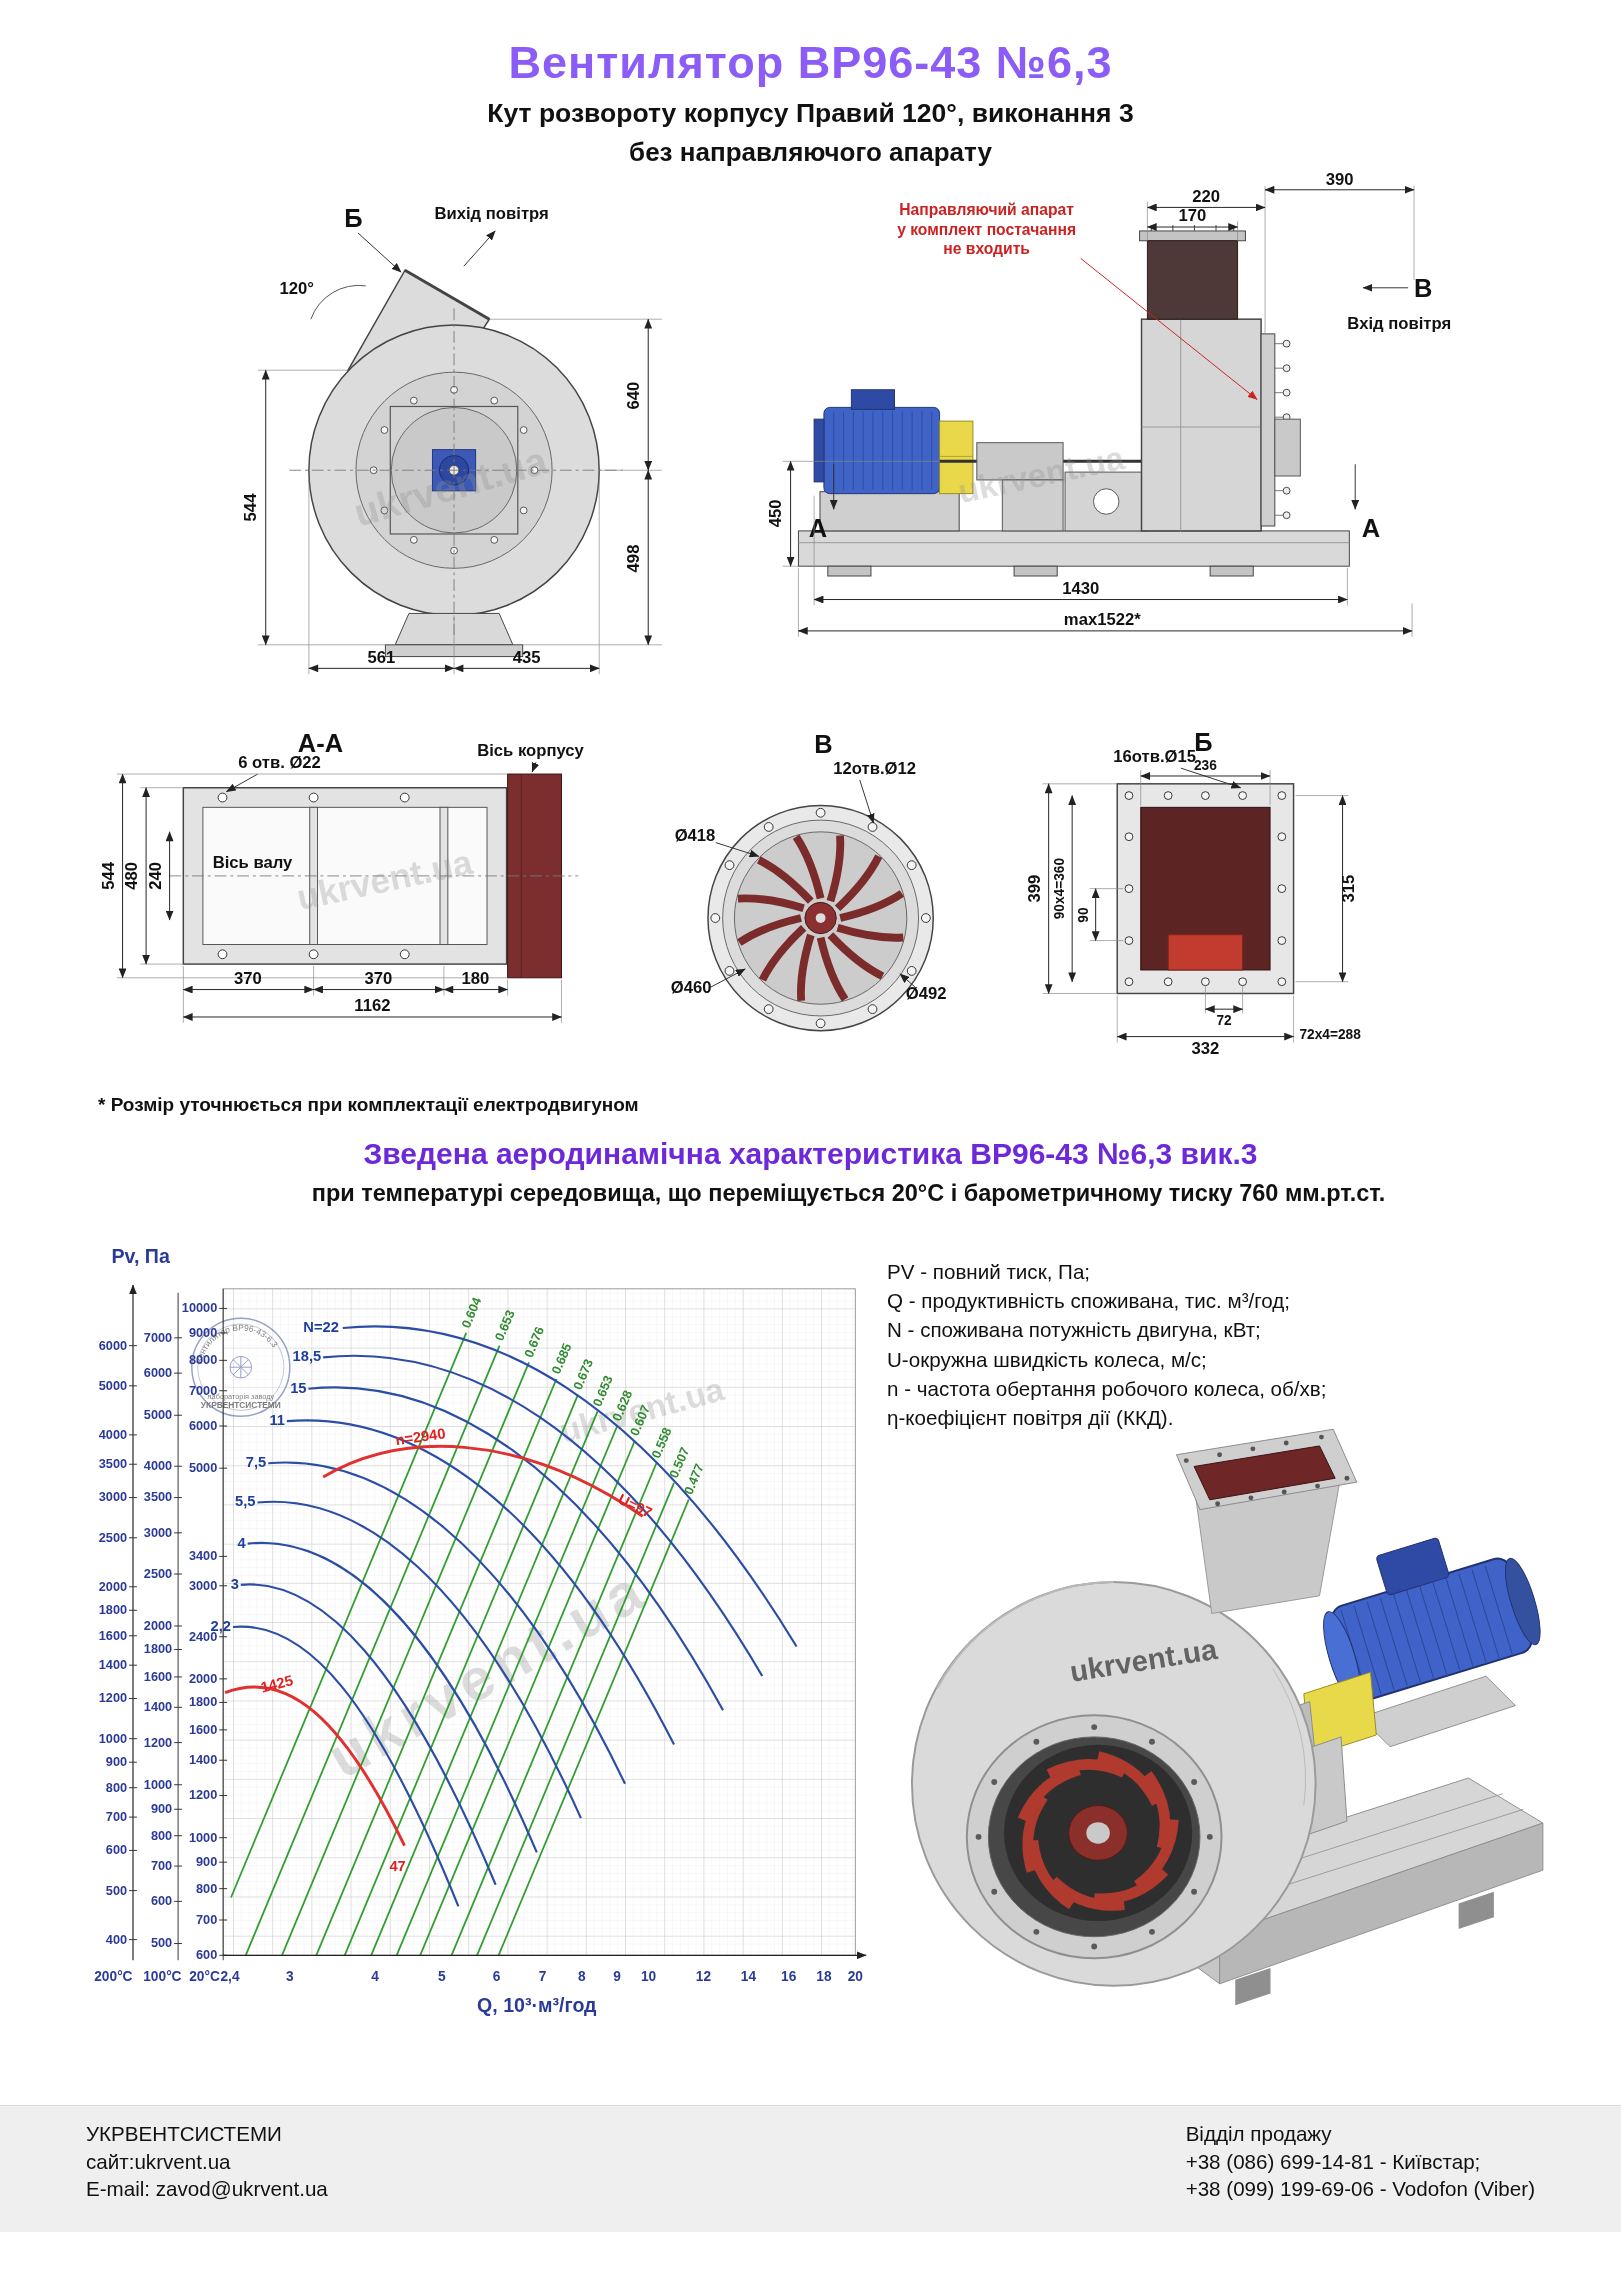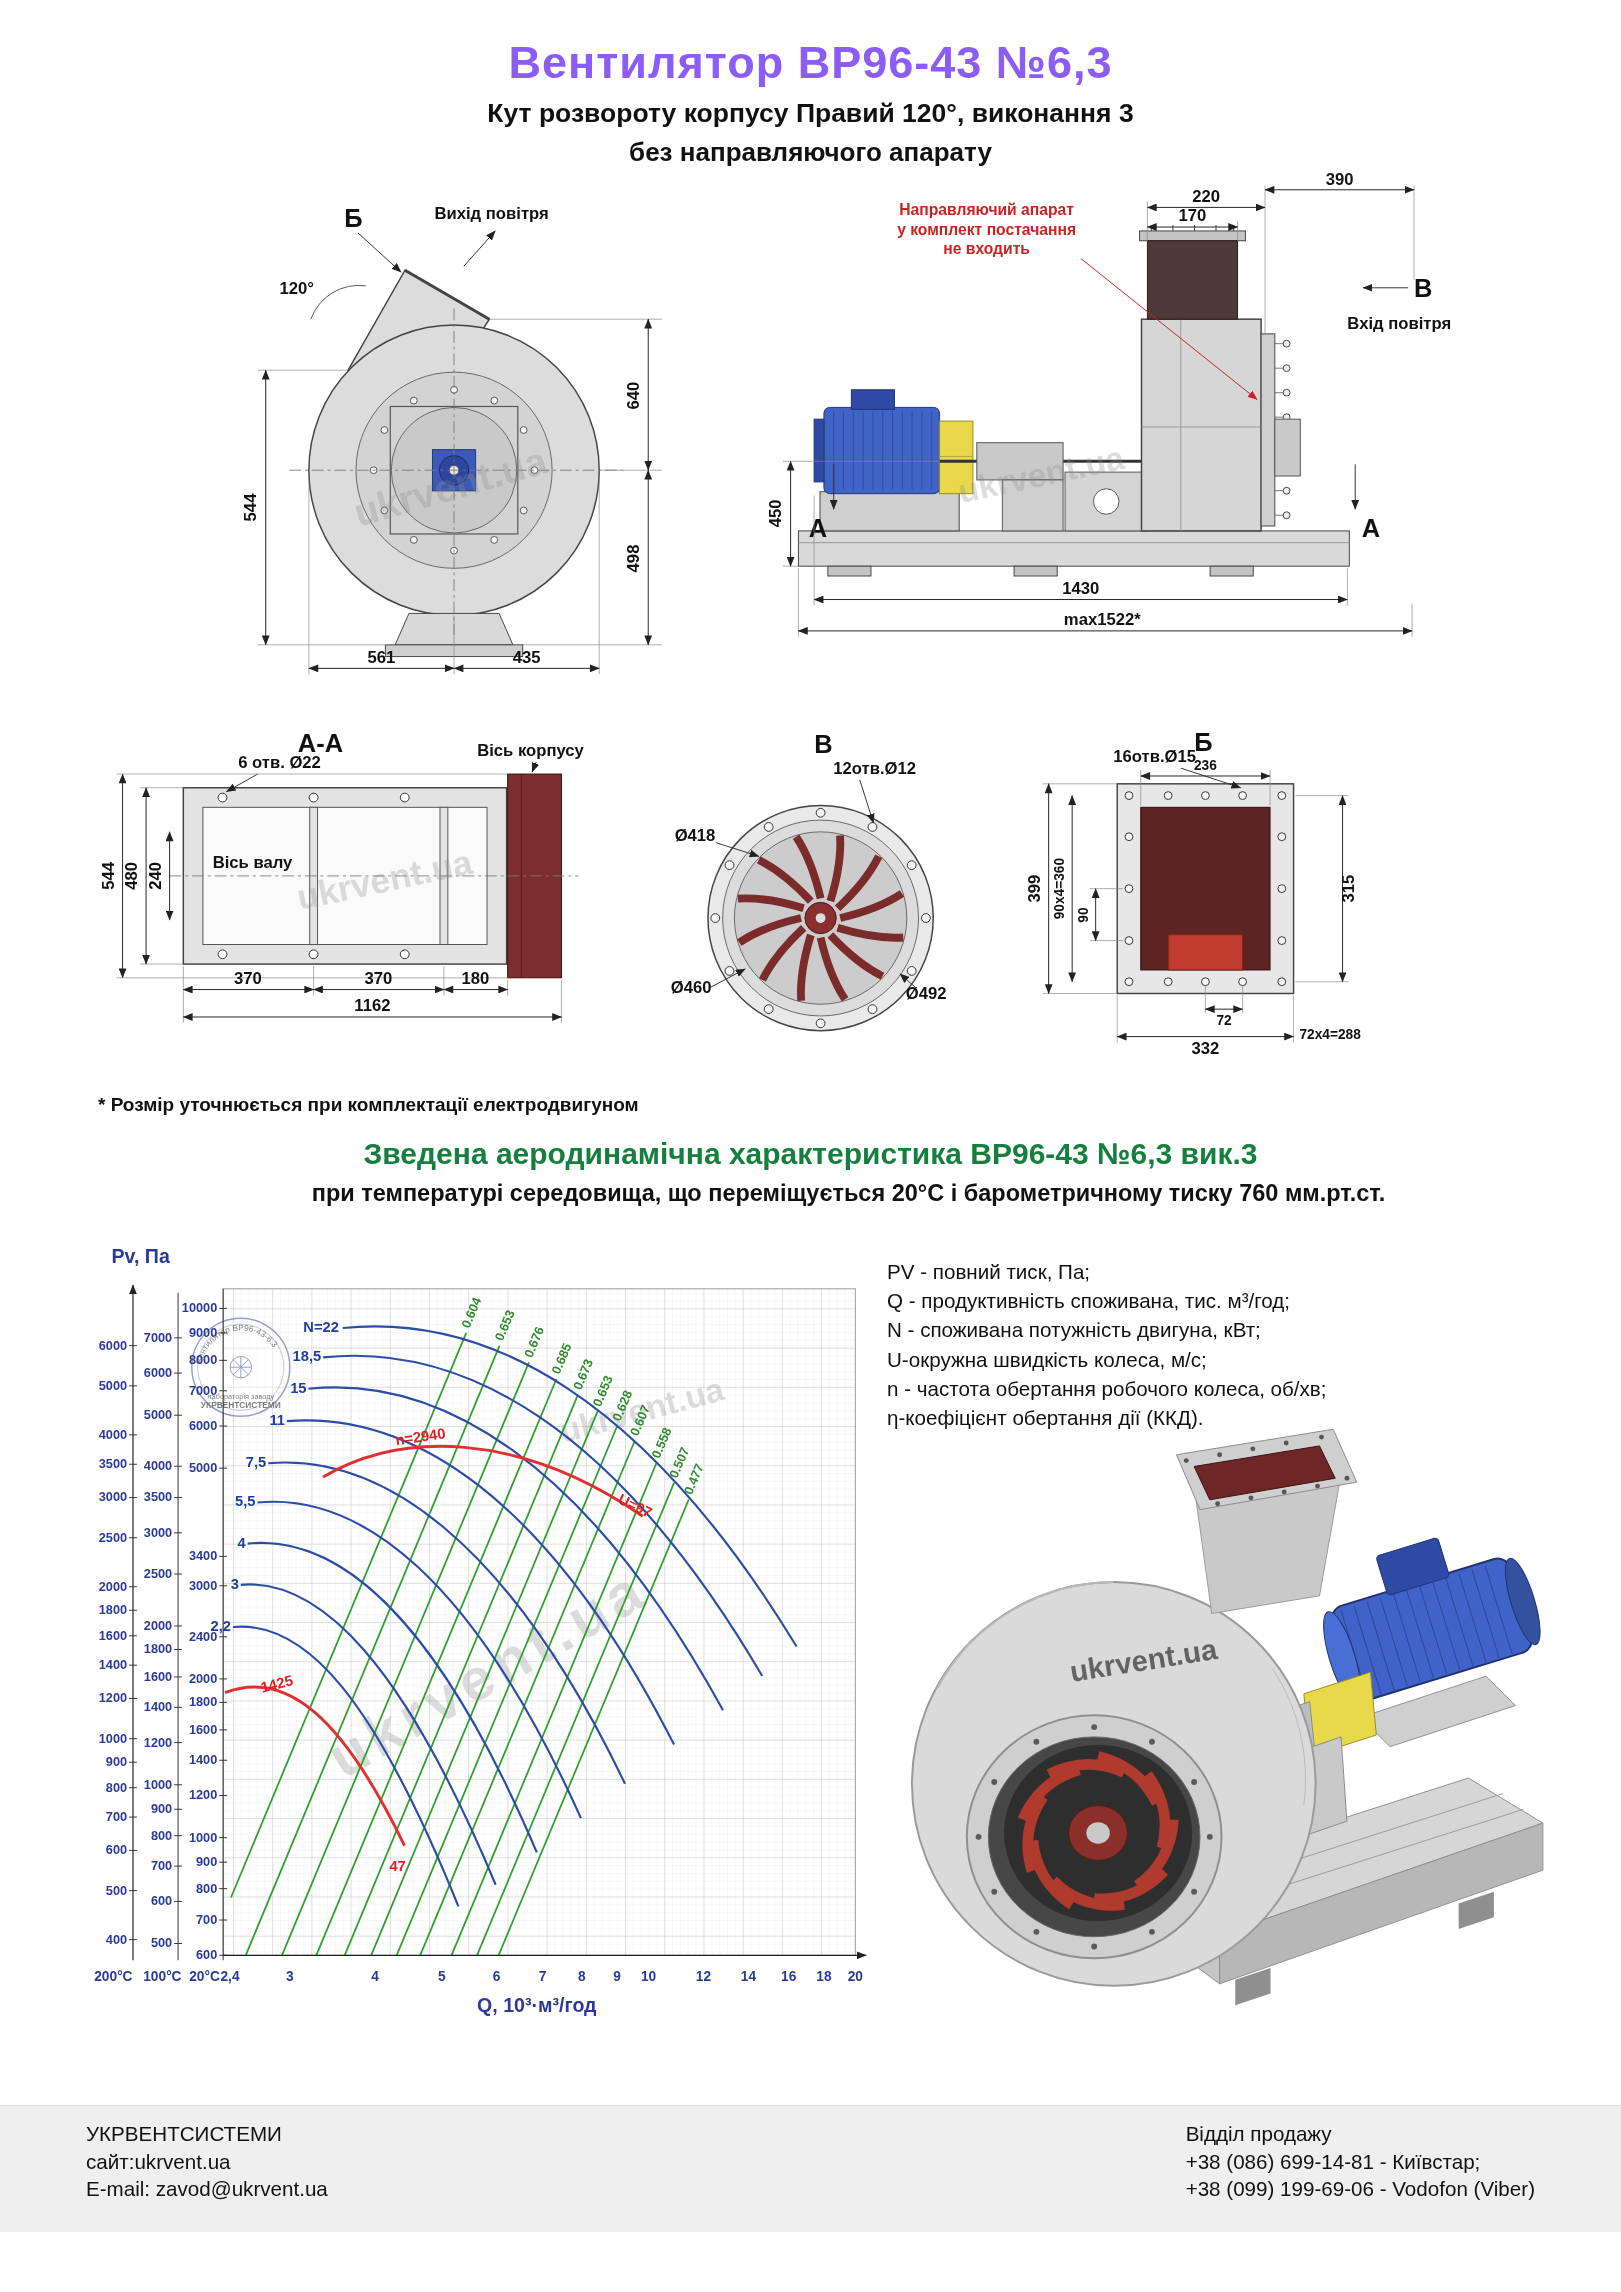--- a/index.html
+++ b/index.html
@@ -4,21 +4,21 @@
 <style>
   html,body{margin:0;padding:0;background:#fff;}
   .page{position:relative;width:1621px;height:2293px;background:#fff;overflow:hidden;
         font-family:"Liberation Sans",sans-serif;color:#111;}
   .abs{position:absolute;}
   .ctr{position:absolute;left:0;width:100%;text-align:center;}
   .title{top:37px;font-size:45px;font-weight:bold;color:#8b5cf6;letter-spacing:1px;}
   .sub1{top:98px;font-size:26.5px;font-weight:bold;}
   .sub2{top:137px;font-size:26px;font-weight:bold;}
   .footnote{position:absolute;left:98px;top:1094px;font-size:19px;font-weight:600;}
-  .aero-h{top:1137px;font-size:30px;font-weight:bold;color:#15803d;}
+  .aero-h{top:1137px;font-size:30px;font-weight:bold;color:#6d28d9;}
   .aero-s{top:1180px;font-size:23.5px;font-weight:bold;padding-left:38px;}
   .legend{position:absolute;left:887px;top:1257px;font-size:20.6px;line-height:1.42;}
   .footer{position:absolute;left:0;top:2105px;width:100%;height:127px;background:#efefef;
           border-top:1px solid #dcdcdc;box-sizing:border-box;padding:15.7px 86px;
           display:flex;justify-content:space-between;font-size:20.6px;}
   .f-left div{margin-bottom:3.9px;}
   .f-right{text-align:left;}
   .f-right div{margin-bottom:3.9px;}
   svg{font-family:"Liberation Sans",sans-serif;}
   svg text{fill:#111;}
@@ -538,21 +538,21 @@
     <text class="xtick" x="795" y="766">20</text>
     <text class="axlbl" text-anchor="middle" x="470" y="798">Q, 10³·м³/год</text>
   </svg>
 
   <div class="legend">
     <div>PV - повний тиск, Па;</div>
     <div>Q - продуктивність споживана, тис. м³/год;</div>
     <div>N - споживана потужність двигуна, кВт;</div>
     <div>U-окружна швидкість колеса, м/с;</div>
     <div>n - частота обертання робочого колеса, об/хв;</div>
-    <div>η-коефіцієнт обертання дії (ККД).</div>
+    <div>η-коефіцієнт повітря дії (ККД).</div>
   </div>
 
   <svg class="abs" style="left:851px;top:1394px" width="745" height="676" viewBox="0 0 760 690">
     <g>
       <polygon points="300,498 630,392 706,438 376,552" fill="#d6d6d6" stroke="#8f8f8f"></polygon>
       <polygon points="376,552 706,438 706,486 376,602" fill="#b7b7b7" stroke="#8f8f8f"></polygon>
       <polygon points="300,498 376,552 376,602 300,546" fill="#c6c6c6" stroke="#8f8f8f"></polygon>
       <line x1="340" y1="512" x2="665" y2="408" stroke="#9c9c9c"></line>
       <line x1="360" y1="528" x2="686" y2="424" stroke="#9c9c9c"></line>
       <polygon points="392,598 428,586 428,612 392,624" fill="#8f8f8f"></polygon>

